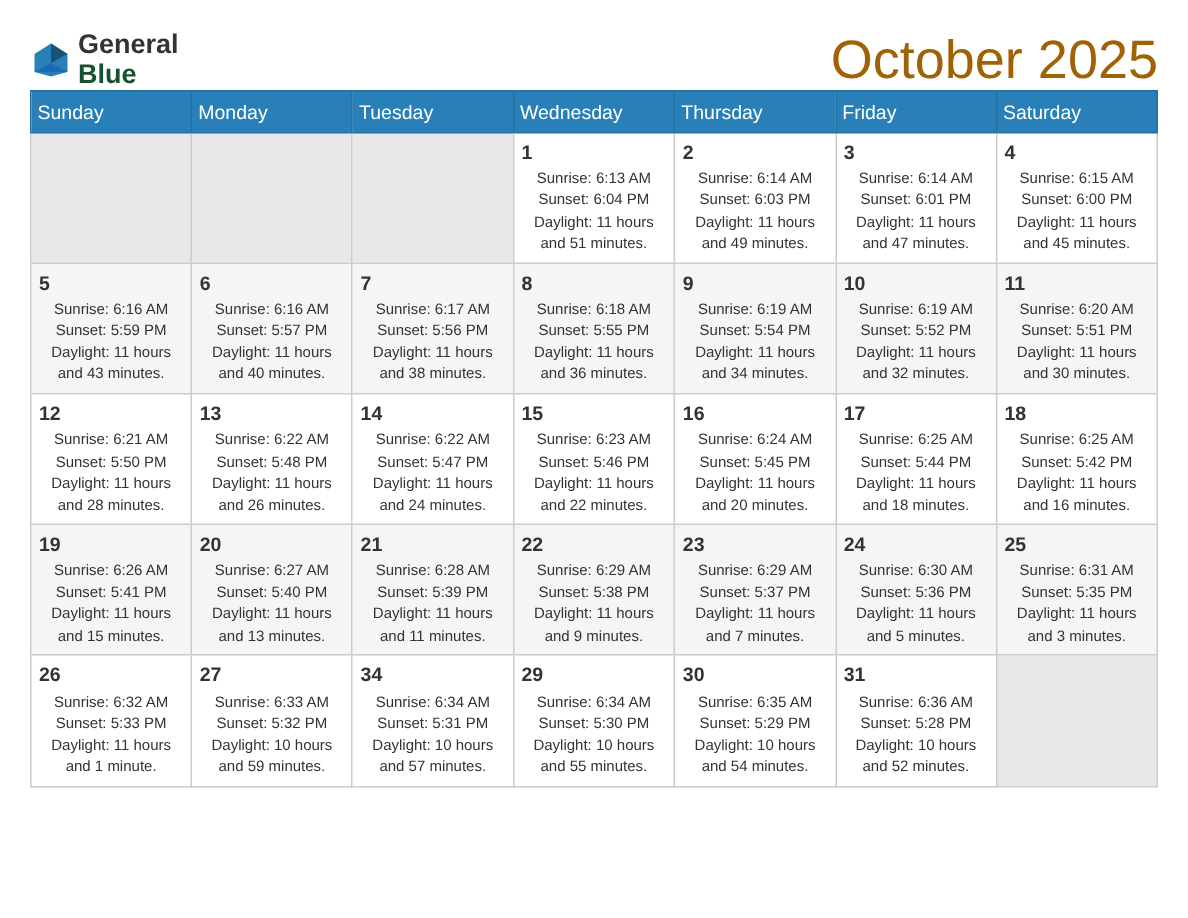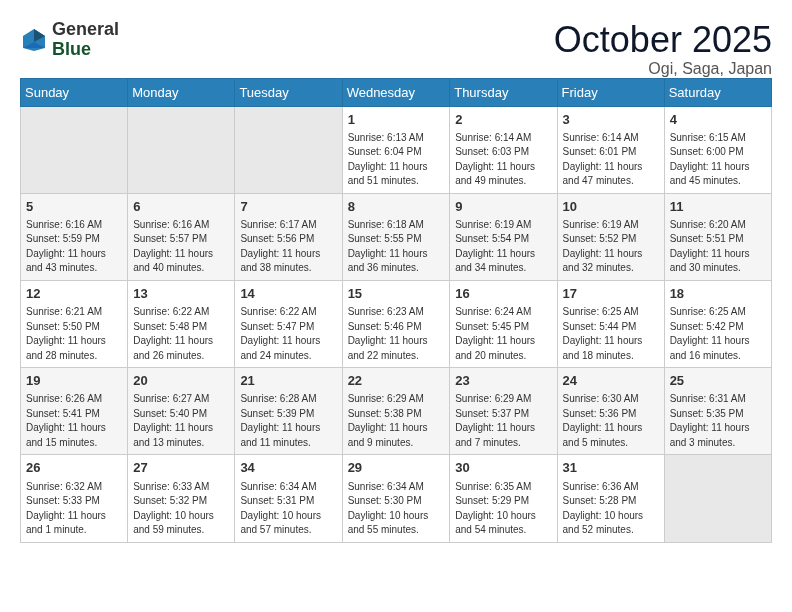--- a/index.html
+++ b/index.html
@@ -30,21 +30,21 @@
     .logo-icon {
       width: 28px;
       height: 28px;
     }
     .title-block {
       text-align: right;
     }
     .month-title {
       font-size: 36px;
       font-weight: normal;
-      color: #0f172a;
+      color: #a16207;
       line-height: 1.1;
     }
     .location {
       font-size: 16px;
       color: #555;
     }
     .calendar {
       width: 100%;
       border-collapse: collapse;
       border: 1px solid #ccc;
@@ -81,20 +81,21 @@
     .day-num {
       font-size: 13px;
       font-weight: bold;
       display: block;
       margin-bottom: 2px;
     }
     .day-info {
       font-size: 10px;
       color: #333;
       line-height: 1.45;
+      text-align: center;
     }
     .empty-cell {
       background: #e8e8e8 !important;
     }
   </style>
 </head>
 <body>
 
 <div class="header">
   <div class="logo">
@@ -103,21 +104,20 @@
       <polygon points="14,3 25,10 14,16" fill="#1a5276"></polygon>
       <polygon points="14,16 25,22 3,22" fill="#1a6bb5"></polygon>
     </svg>
     <div class="logo-text">
       <span class="logo-general">General</span><br>
       <span class="logo-blue">Blue</span>
     </div>
   </div>
   <div class="title-block">
     <div class="month-title">October 2025</div>
-    <div class="location">Ogi, Saga, Japan</div>
   </div>
 </div>
 
 <table class="calendar">
   <thead>
     <tr>
     <th>Sunday</th>
         <th>Monday</th>
         <th>Tuesday</th>
         <th>Wednesday</th>

